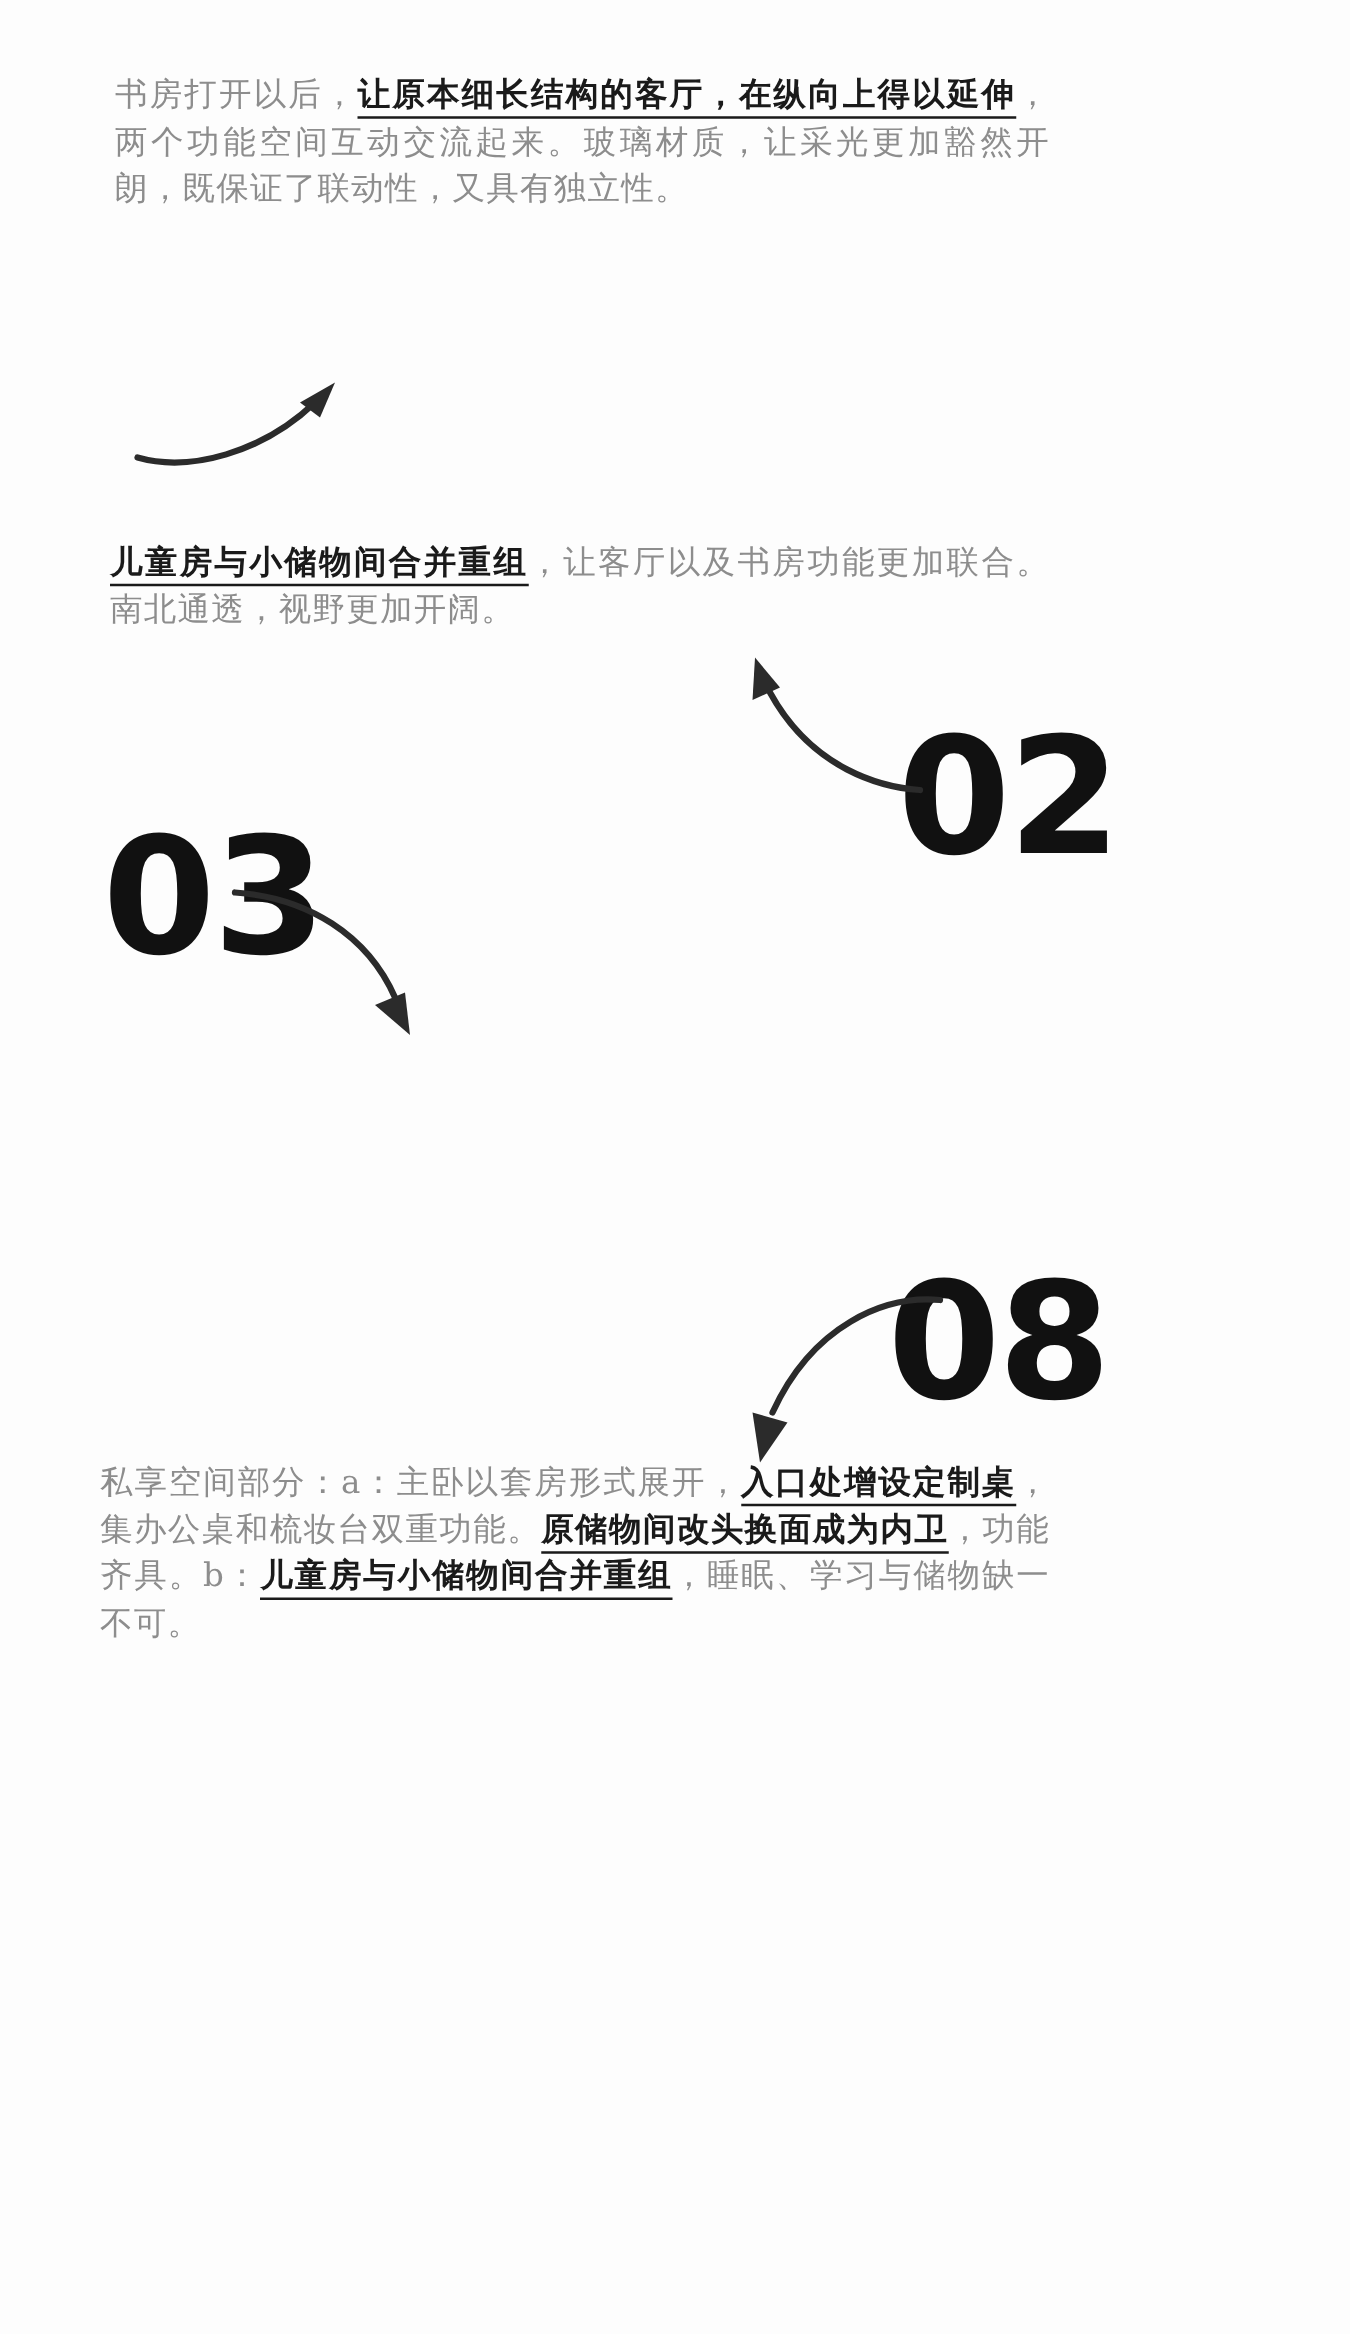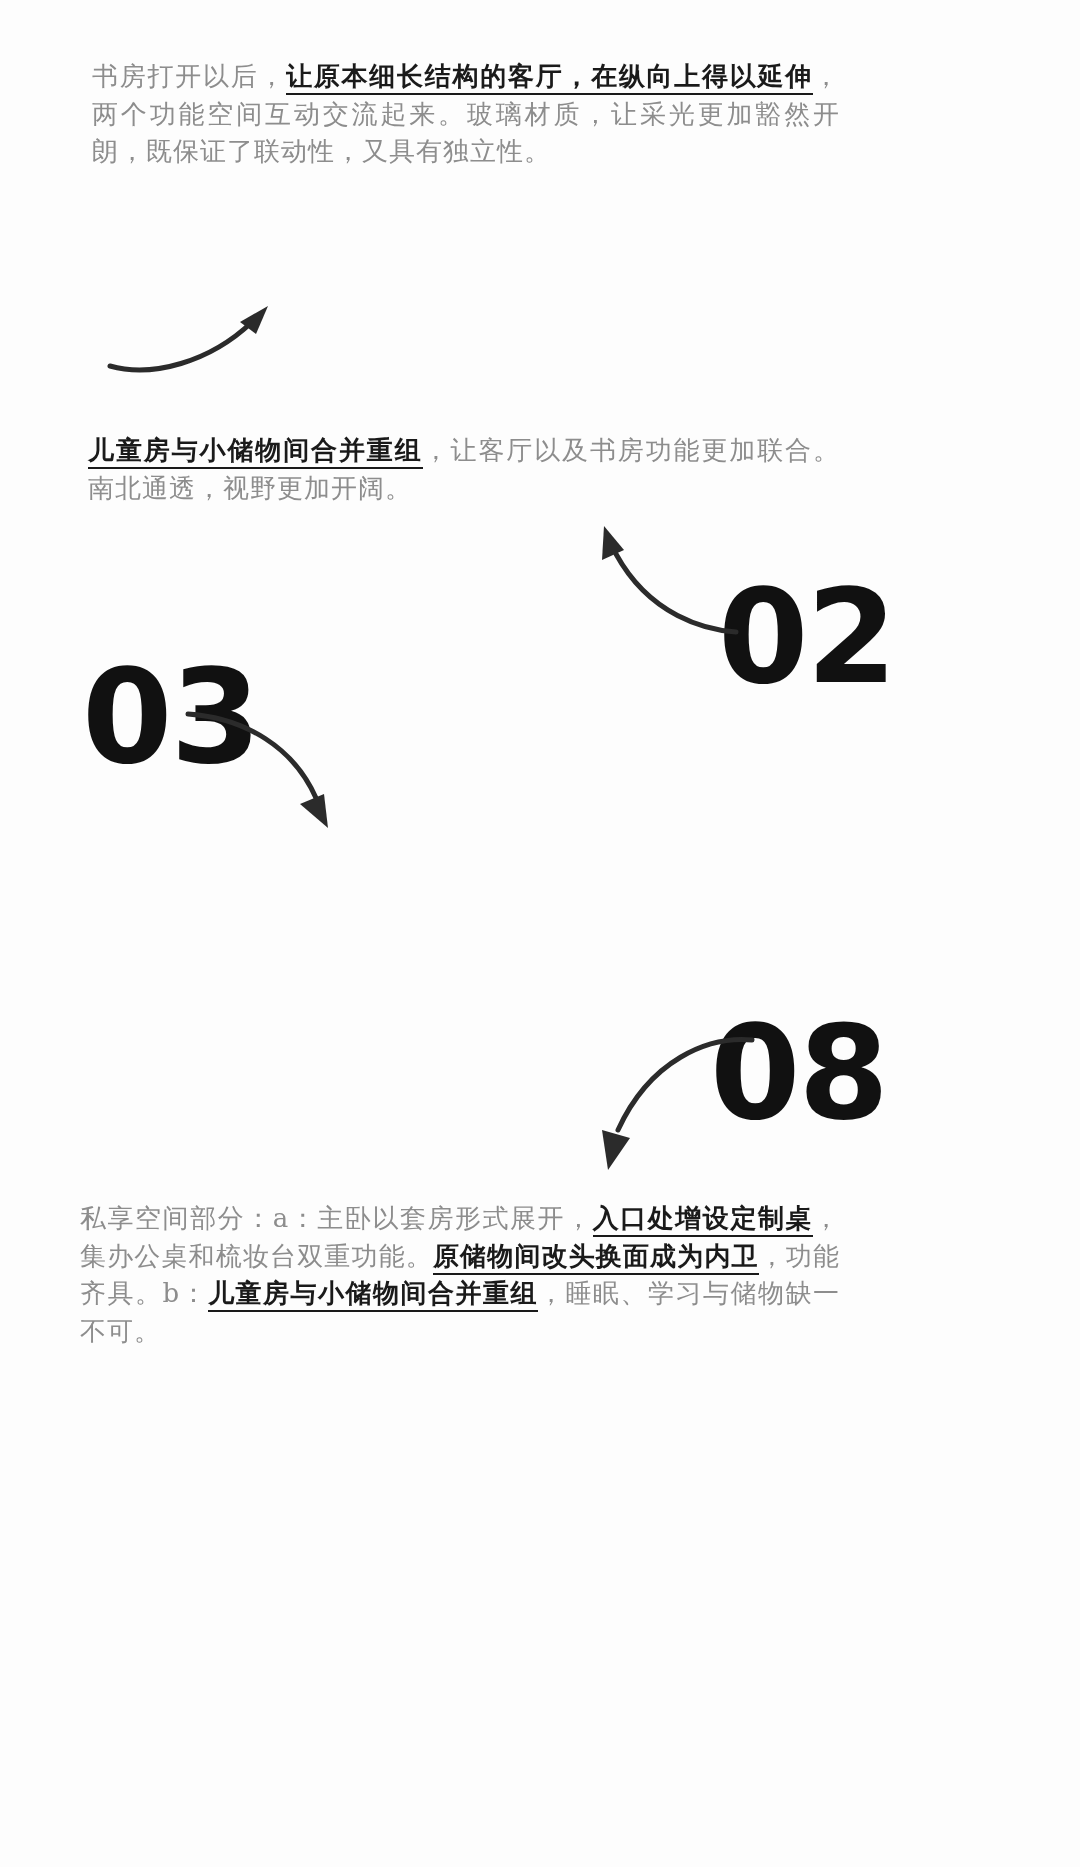--- a/index.html
+++ b/index.html
@@ -35,21 +35,21 @@
   .para .em {
     color: #1a1a1a;
     font-weight: 700;
     border-bottom: 2px solid #1a1a1a;
     padding-bottom: 2px;
   }
 
   #para-1 { left: 92px;  top: 58px;  width: 748px; }
   #para-2 { left: 88px;  top: 432px; width: 752px; }
   #para-3 { left: 88px;  top: 840px; width: 752px; }
-  #para-4 { left: 80px;  top: 1168px; width: 760px; margin-top: 32px; }
+  #para-4 { left: 80px;  top: 1168px; width: 760px; }
 
   
   .numeral {
     position: absolute;
     font-family: "DejaVu Sans", "Liberation Sans", sans-serif;
     font-weight: 700;
     font-size: 130px;
     line-height: 1;
     color: #111111;
     letter-spacing: -2px;

